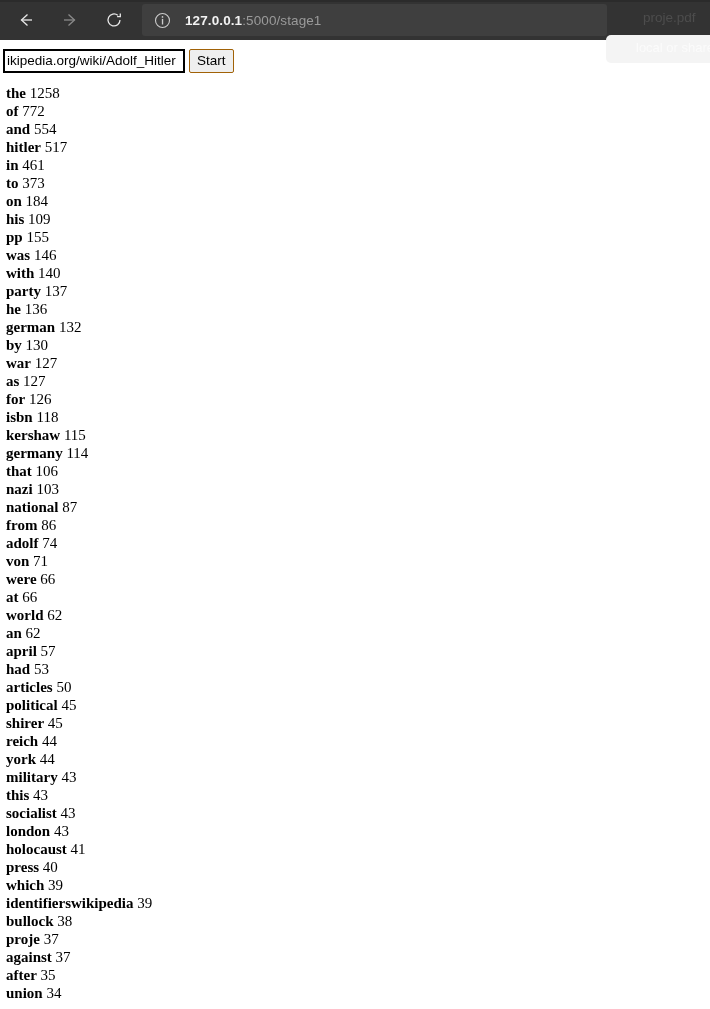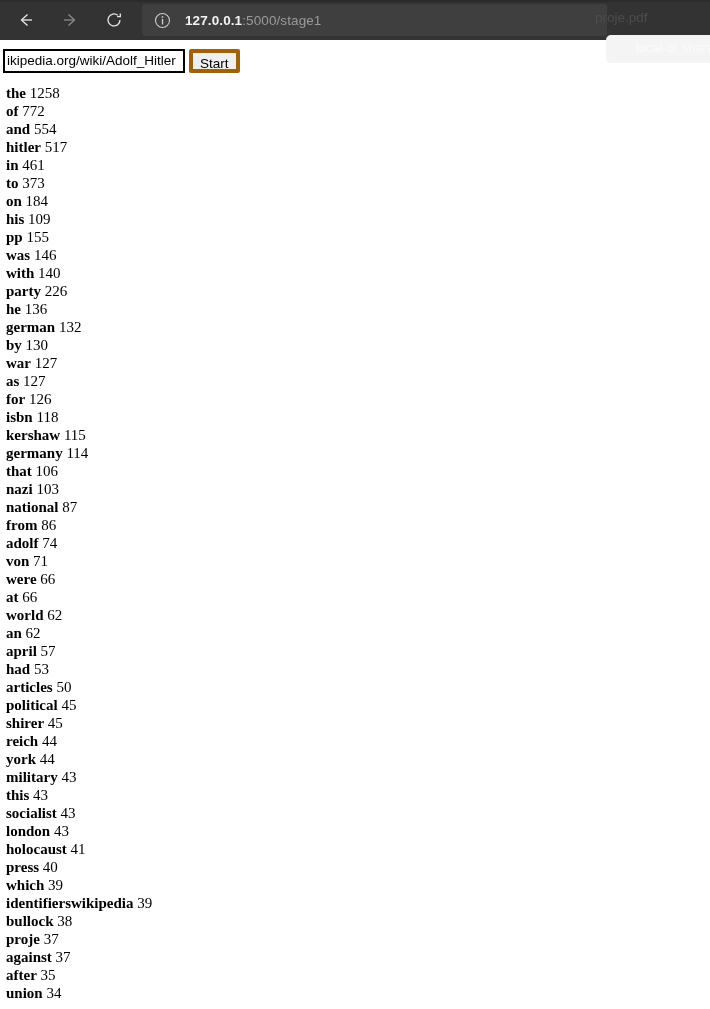--- a/index.html
+++ b/index.html
@@ -73,21 +73,21 @@
     color: #f2f2f2;
     font-weight: 700;
   }
   #url-rest {
     color: #9a9a9a;
     font-weight: 400;
   }
 
   #downloads-ghost-label {
     position: absolute;
-    left: 595px;
+    left: 643px;
     top: 10px;
     font-family: "Liberation Sans", "DejaVu Sans", sans-serif;
     font-size: 13.5px;
     color: #4d4d4d;
     white-space: nowrap;
   }
 
   
   #download-ghost-panel {
     position: absolute;
@@ -134,21 +134,21 @@
     outline: none;
     direction: rtl;
     text-align: left;
   }
   #start-button {
     position: absolute;
     left: 189px;
     top: 1px;
     height: 24px;
     padding: 0 7px;
-    border: 4px solid #a16207;
+    border: 1px solid #a16207;
     border-radius: 2px;
     background: #efefef;
     color: #000000;
     font-family: "Liberation Sans", "DejaVu Sans", sans-serif;
     font-size: 13.5px;
     line-height: 22px;
     cursor: default;
   }
 
   
@@ -237,21 +237,21 @@
     <div class="word-row"><span class="word-term">of</span> <span class="word-count">772</span></div>
     <div class="word-row"><span class="word-term">and</span> <span class="word-count">554</span></div>
     <div class="word-row"><span class="word-term">hitler</span> <span class="word-count">517</span></div>
     <div class="word-row"><span class="word-term">in</span> <span class="word-count">461</span></div>
     <div class="word-row"><span class="word-term">to</span> <span class="word-count">373</span></div>
     <div class="word-row"><span class="word-term">on</span> <span class="word-count">184</span></div>
     <div class="word-row"><span class="word-term">his</span> <span class="word-count">109</span></div>
     <div class="word-row"><span class="word-term">pp</span> <span class="word-count">155</span></div>
     <div class="word-row"><span class="word-term">was</span> <span class="word-count">146</span></div>
     <div class="word-row"><span class="word-term">with</span> <span class="word-count">140</span></div>
-    <div class="word-row"><span class="word-term">party</span> <span class="word-count">226</span></div>
+    <div class="word-row"><span class="word-term">party</span> <span class="word-count">137</span></div>
     <div class="word-row"><span class="word-term">he</span> <span class="word-count">136</span></div>
     <div class="word-row"><span class="word-term">german</span> <span class="word-count">132</span></div>
     <div class="word-row"><span class="word-term">by</span> <span class="word-count">130</span></div>
     <div class="word-row"><span class="word-term">war</span> <span class="word-count">127</span></div>
     <div class="word-row"><span class="word-term">as</span> <span class="word-count">127</span></div>
     <div class="word-row"><span class="word-term">for</span> <span class="word-count">126</span></div>
     <div class="word-row"><span class="word-term">isbn</span> <span class="word-count">118</span></div>
     <div class="word-row"><span class="word-term">kershaw</span> <span class="word-count">115</span></div>
     <div class="word-row"><span class="word-term">germany</span> <span class="word-count">114</span></div>
     <div class="word-row"><span class="word-term">that</span> <span class="word-count">106</span></div>

